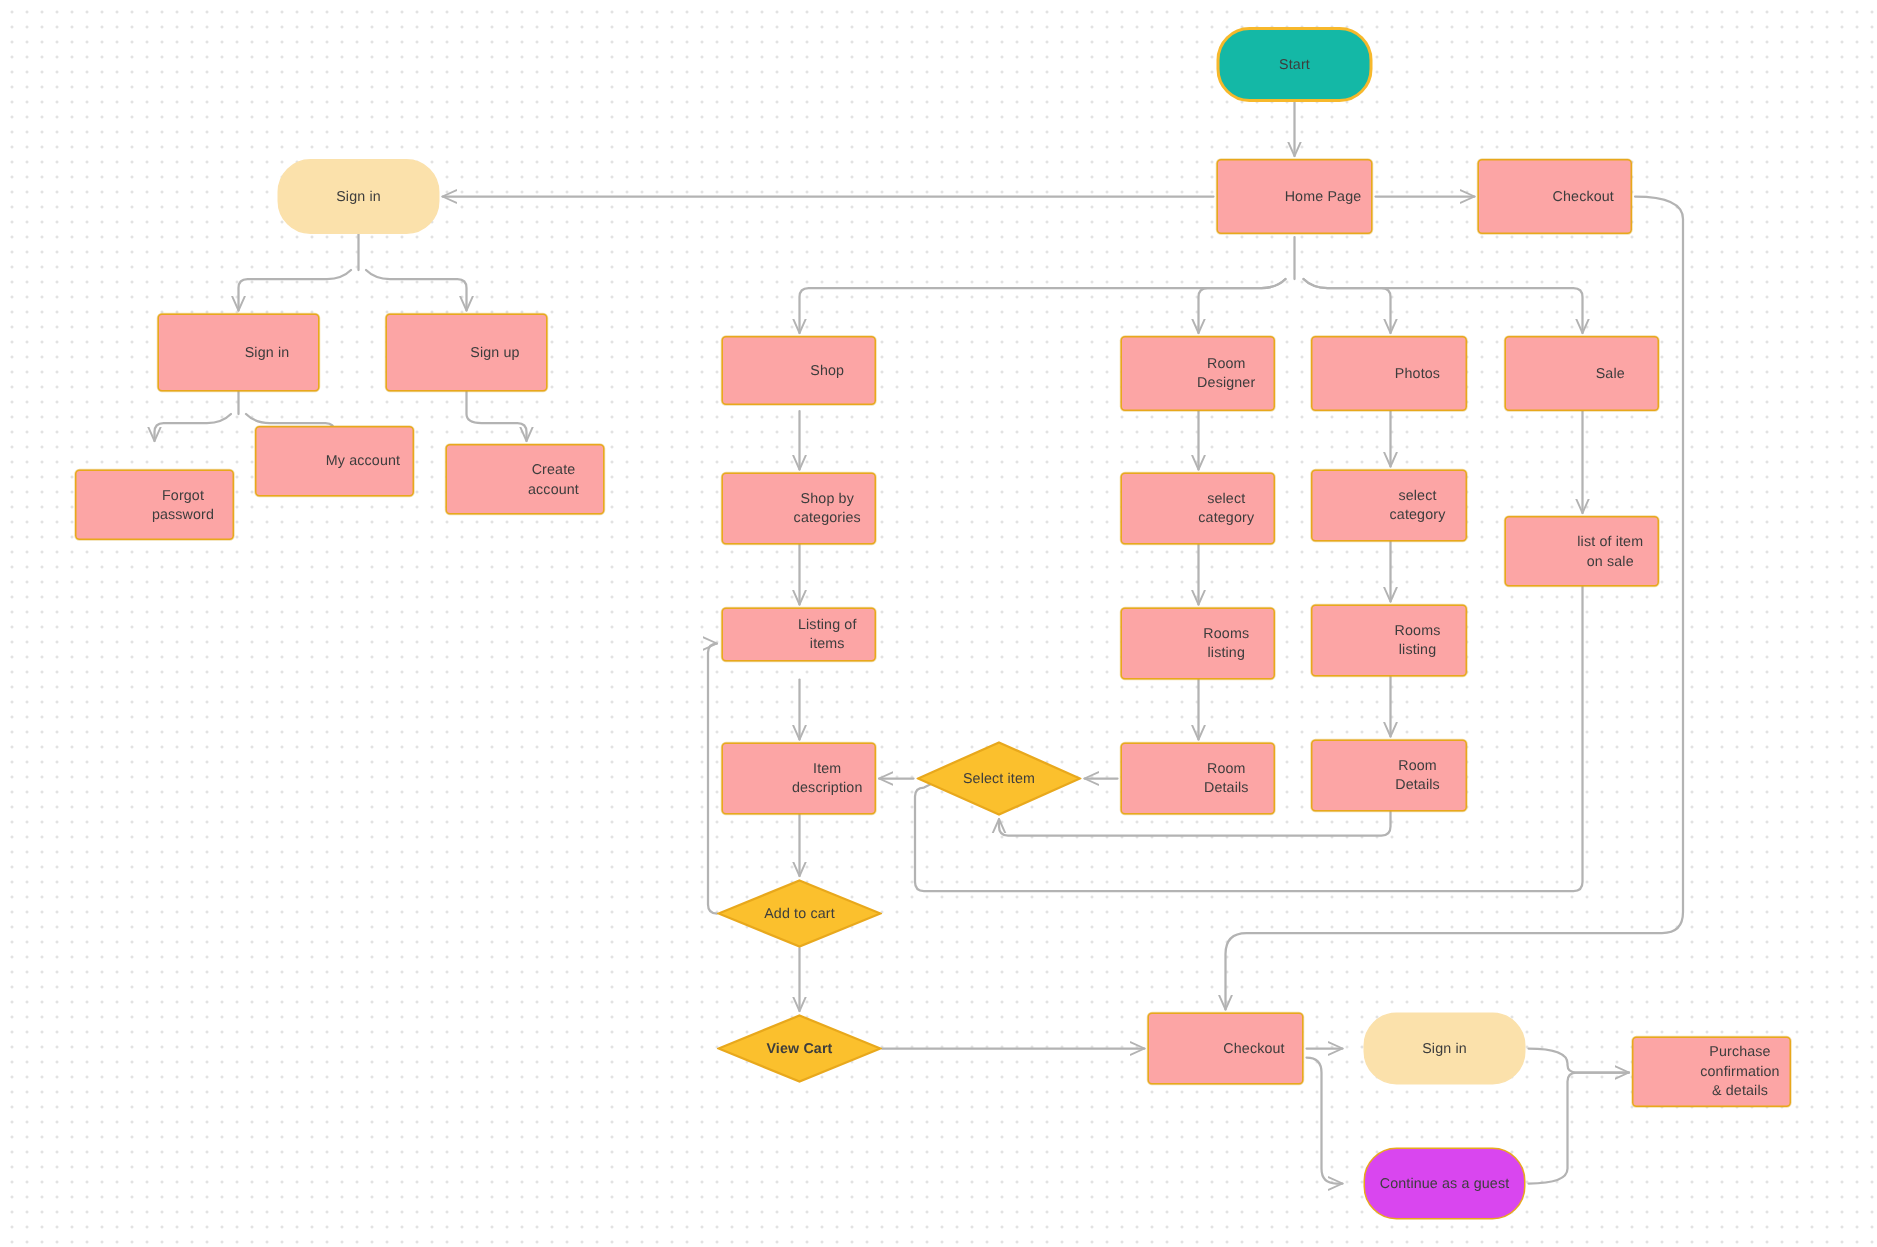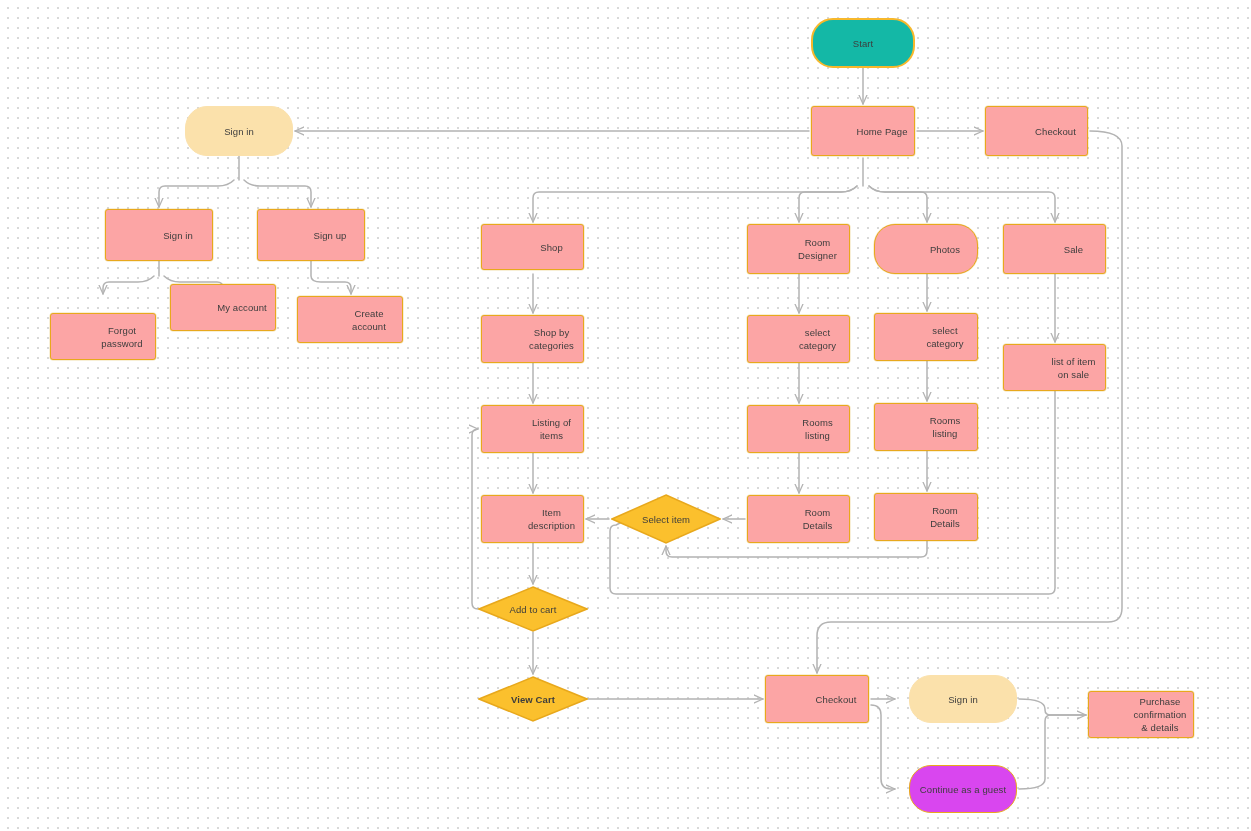--- a/index.html
+++ b/index.html
@@ -190,21 +190,21 @@
   </div>
 
   <div class="node n-box" style="left:481px; top:224px; width:103px; height:46px;">
     <span>Shop</span>
   </div>
 
   <div class="node n-box" style="left:747px; top:224px; width:103px; height:50px;">
     <span>Room Designer</span>
   </div>
 
-  <div class="node n-box" style="left:874px; top:224px; width:104px; height:50px;border-radius:21px;">
+  <div class="node n-box" style="left:874px; top:224px; width:104px; height:50px;">
     <span>Photos</span>
   </div>
 
   <div class="node n-box" style="left:1003px; top:224px; width:103px; height:50px;">
     <span>Sale</span>
   </div>
 
   <div class="node n-box" style="left:50px; top:313px; width:106px; height:47px;">
     <span>Forgot password</span>
   </div>
@@ -226,21 +226,21 @@
   </div>
 
   <div class="node n-box" style="left:874px; top:313px; width:104px; height:48px;">
     <span>select category</span>
   </div>
 
   <div class="node n-box" style="left:1003px; top:344px; width:103px; height:47px;">
     <span>list of item on sale</span>
   </div>
 
-  <div class="node n-box" style="left:481px; top:405px; width:103px; height:48px;">
+  <div class="node n-box" style="left:481px; top:405px; width:103px; height:36px;">
     <span>Listing of items</span>
   </div>
 
   <div class="node n-box" style="left:747px; top:405px; width:103px; height:48px;">
     <span>Rooms listing</span>
   </div>
 
   <div class="node n-box" style="left:874px; top:403px; width:104px; height:48px;">
     <span>Rooms listing</span>
   </div>

